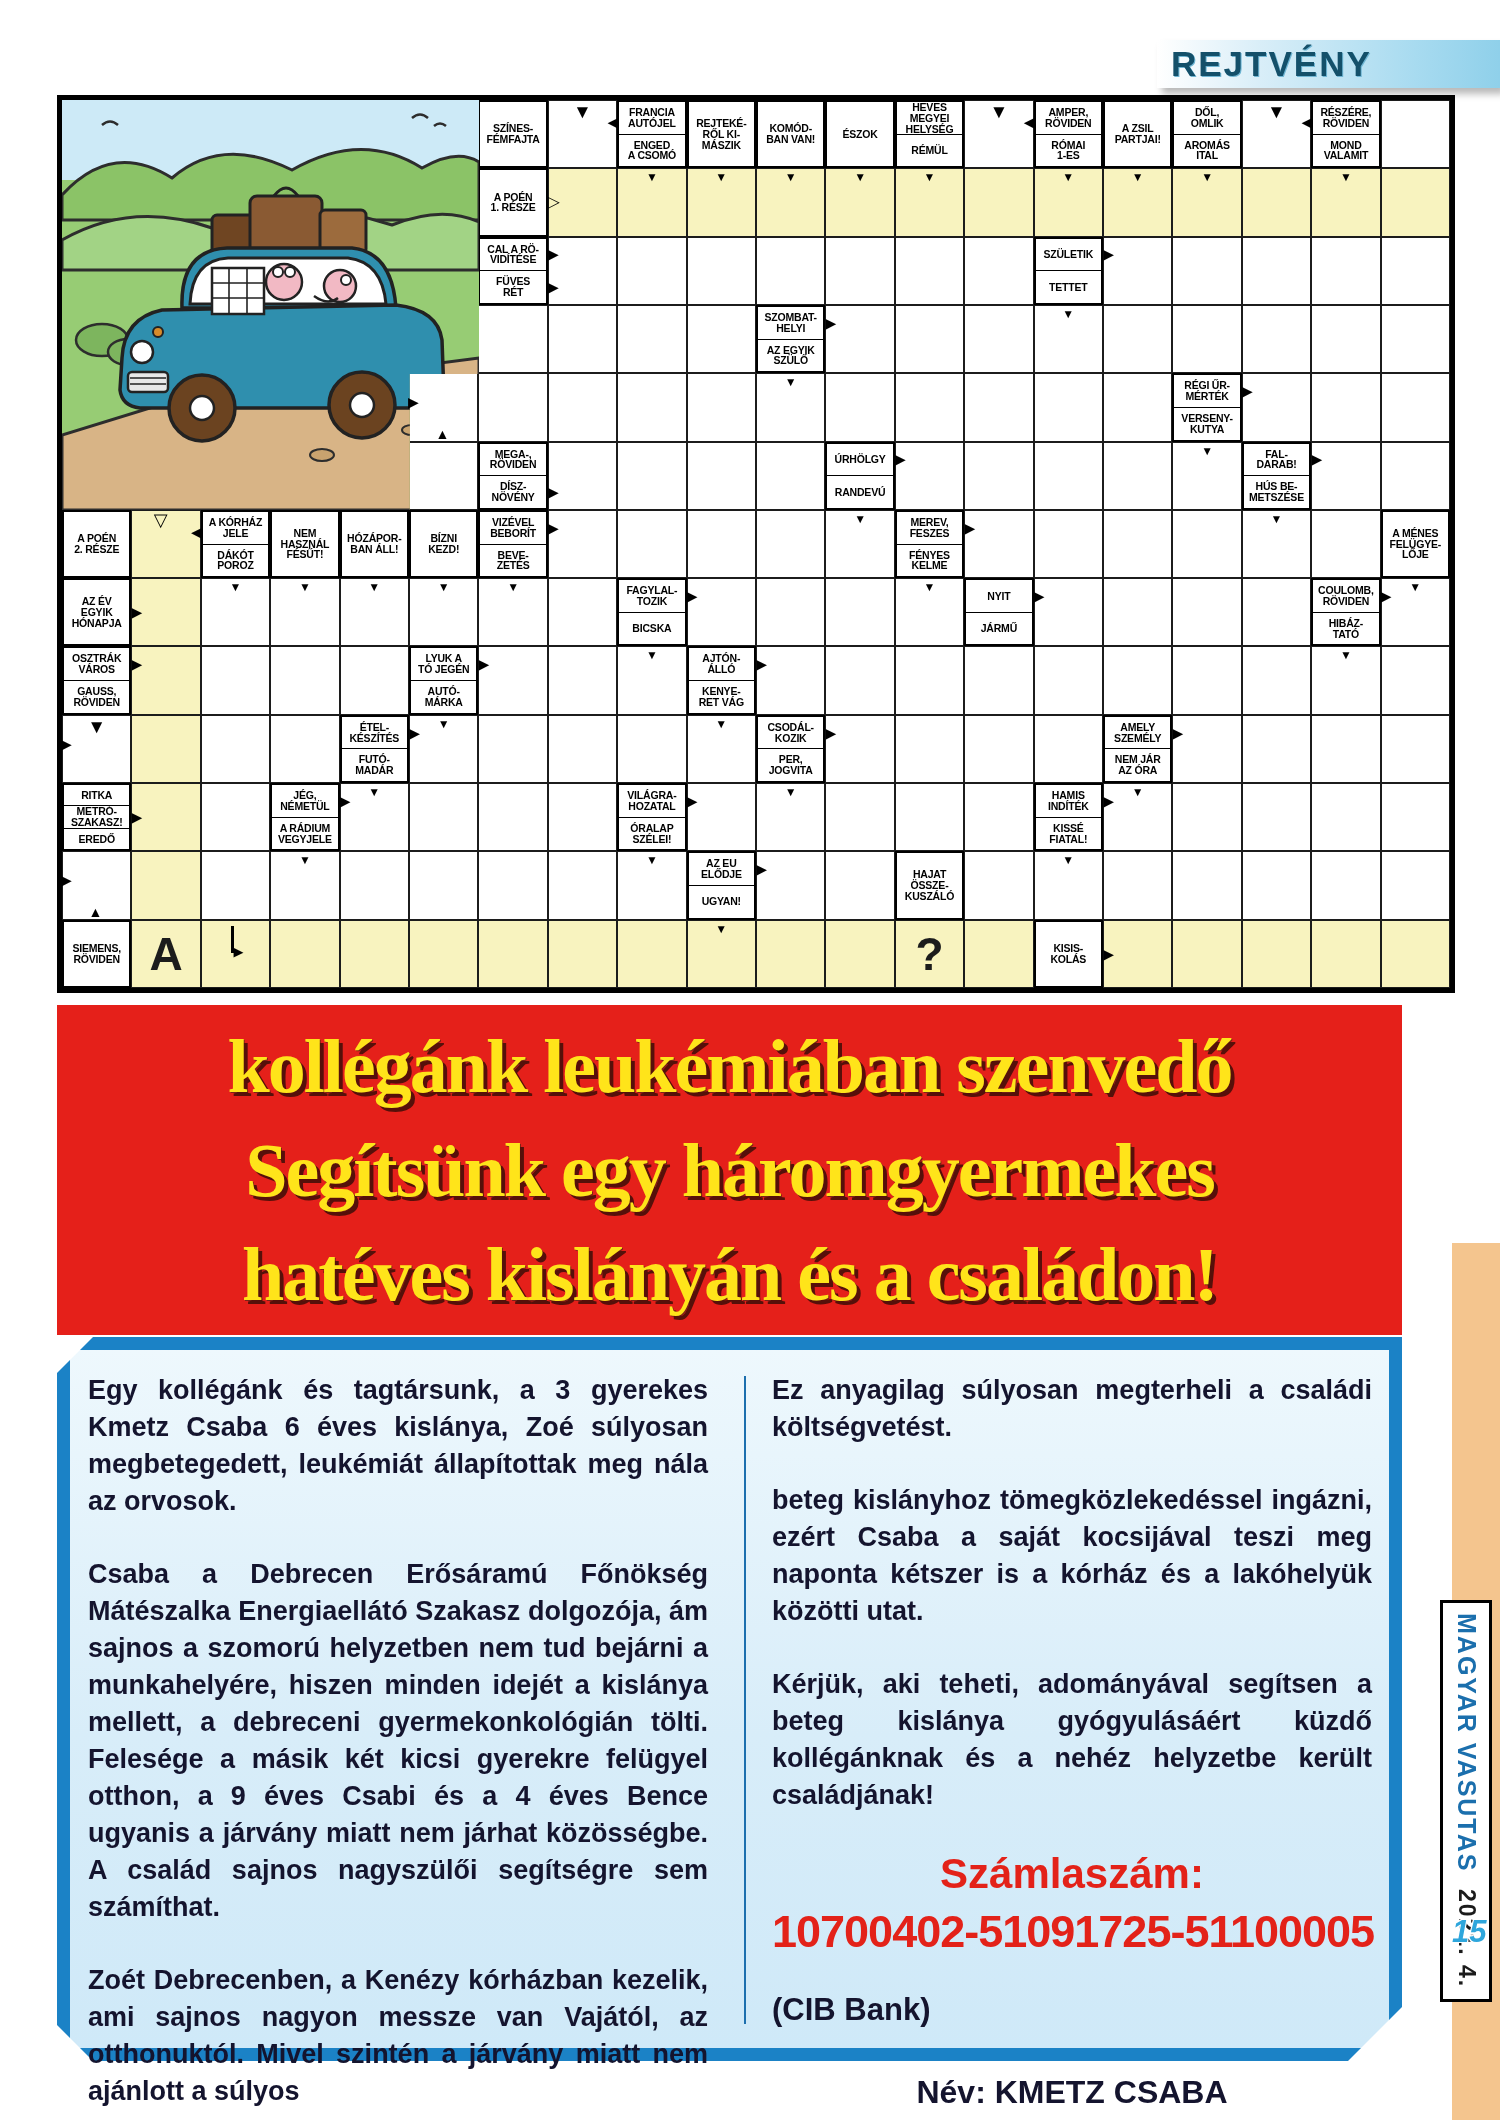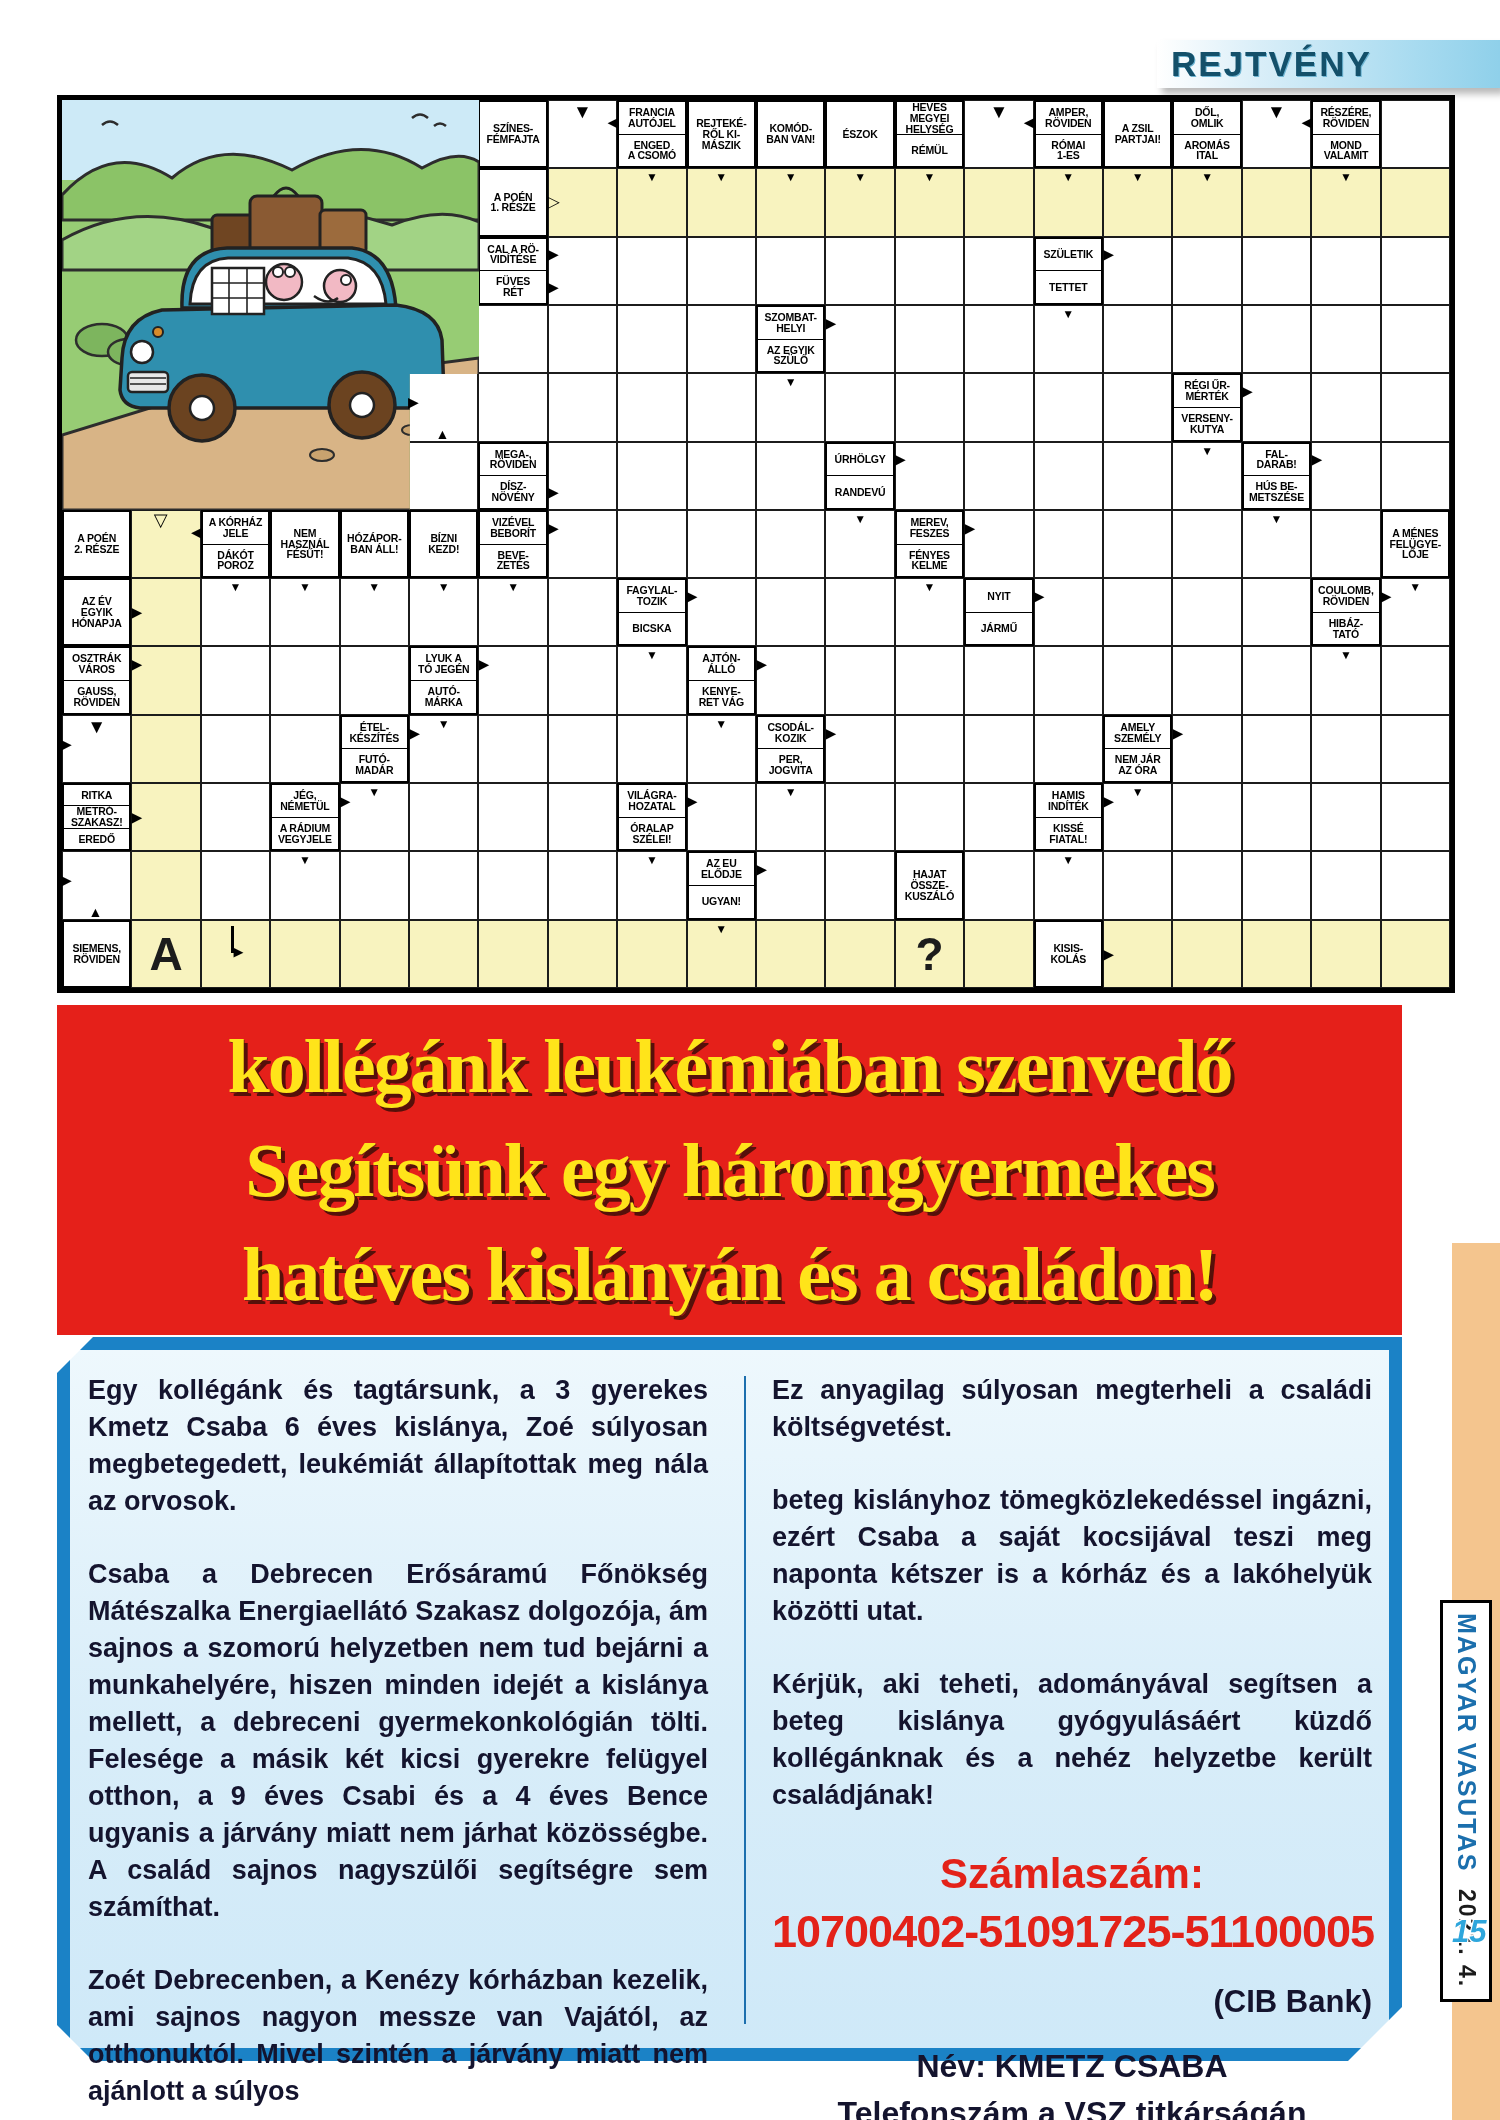--- a/index.html
+++ b/index.html
@@ -53,22 +53,22 @@
   
   .infobox{position:absolute;left:57px;top:1337px;width:1345px;height:724px;box-sizing:border-box;
     border:13px solid #1b82c6;background:linear-gradient(180deg,#eef8fd 0%,#d8edf9 55%,#cfe9f8 100%);
     clip-path:polygon(36px 0,100% 0,100% calc(100% - 54px),calc(100% - 54px) 100%,36px 100%,0 calc(100% - 36px),0 36px);}
   .colL{position:absolute;left:88px;top:1372px;width:620px;}
   .colR{position:absolute;left:772px;top:1372px;width:600px;}
   .divider{position:absolute;left:744px;top:1376px;width:2px;height:648px;background:#1c6fae;}
   .body-txt p{margin:0 0 36px 0;text-align:justify;font-weight:bold;font-size:27px;
     line-height:37px;color:#14142e;}
   .acct-label{color:#e32219;font-weight:bold;font-size:42px;text-align:center;margin:24px 0 8px;}
-  .acct-num{color:#e32219;font-weight:bold;font-size:45px;letter-spacing:-1px;text-align:center;margin:0 0 26px;white-space:nowrap;}
-  .bank-line{color:#14142e;font-weight:bold;font-size:31px;text-align:right;margin:0 0 28px;}
+  .acct-num{color:#e32219;font-weight:bold;font-size:45px;letter-spacing:-1px;text-align:center;margin:0 0 34px;white-space:nowrap;}
+  .bank-line{color:#14142e;font-weight:bold;font-size:31px;text-align:left;margin:0 0 46px;}
   .nm-line,.ph-line{color:#14142e;font-weight:bold;font-size:32px;text-align:center;margin:0 0 10px;}
 
   
   .tan-strip{position:absolute;left:1452px;top:1243px;width:48px;height:877px;background:#f4c58e;}
   .mag-box{position:absolute;left:1440px;top:1600px;width:52px;height:402px;background:#fff;
     border:3px solid #000;box-sizing:border-box;display:flex;align-items:center;justify-content:center;}
   .mag-box .vtxt{writing-mode:vertical-rl;font-weight:bold;letter-spacing:2px;text-align:center;}
   .mag-title{color:#1b6fad;font-size:25px;}
   .mag-issue{color:#1b1b1b;font-size:23px;margin-top:10px;}
   .pagenum{position:absolute;left:1452px;top:1914px;width:48px;text-align:left;

